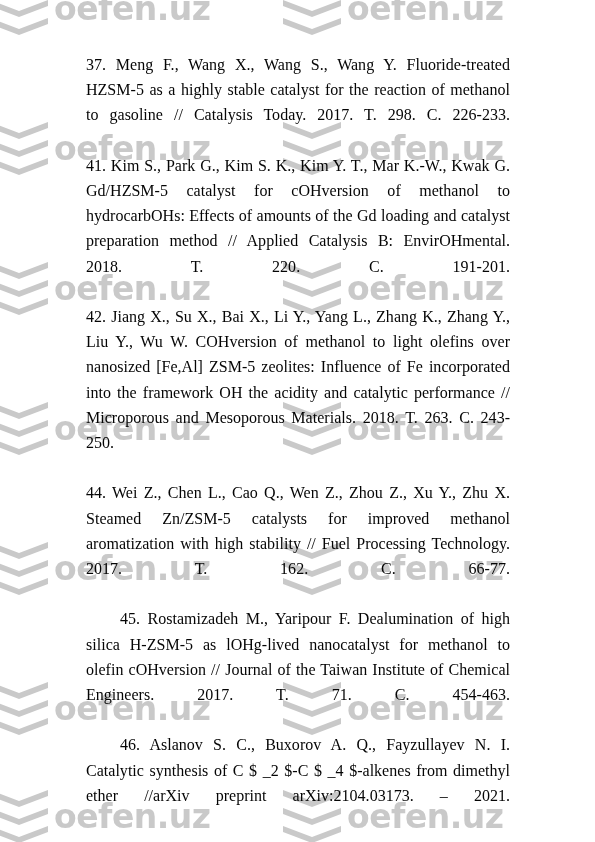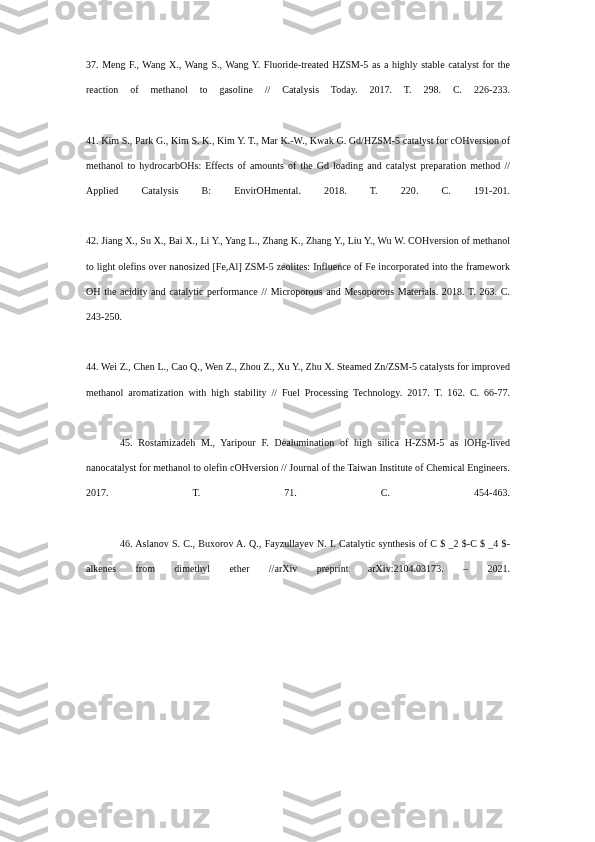--- a/index.html
+++ b/index.html
@@ -56,21 +56,21 @@
   
   #content {
     position: absolute;
     left: 86px;
     top: 52px;
     width: 424px;
     z-index: 2;
   }
   p.ref {
     margin: 0;
-    font-size: 10px;
+    font-size: 16px;
     line-height: 25.2px;
     color: #050505;
     text-align: justify;
     text-justify: inter-word;
     letter-spacing: 0.02px;
     word-spacing: 0px;
   }
   p.ref.indent {
     text-indent: 34px;
   }

